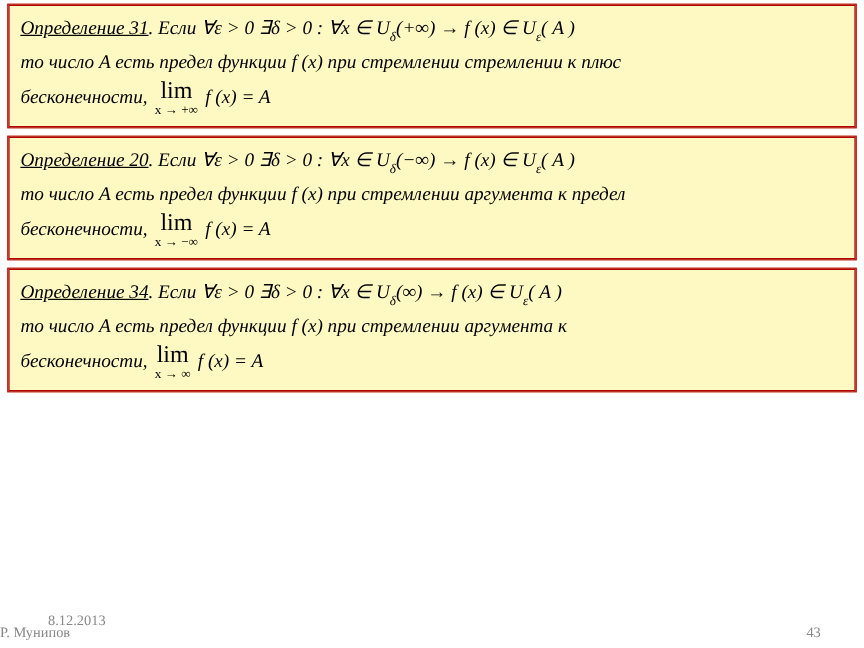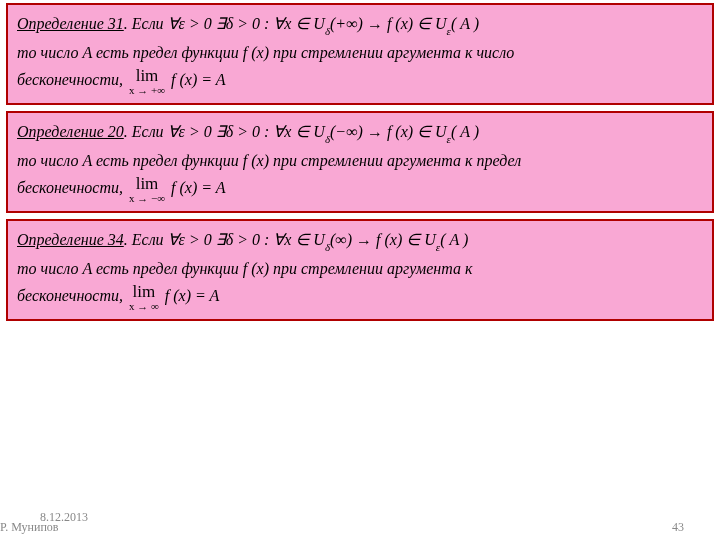--- a/index.html
+++ b/index.html
@@ -12,21 +12,21 @@
     color: #000;
     overflow: hidden;
   }
   .page {
     position: relative;
     width: 720px;
     height: 540px;
   }
   .defbox {
     margin: 3px 6px 6px 6px;
-    background: #f9a8d4;
+    background: #fef9c3;
     border: 1px solid #b00000;
     box-shadow: 0 0 0 1px #b00000 inset;
     padding: 6px 10px 8px 10px;
     font-size: 16px;
     line-height: 1.7;
     font-style: italic;
   }
   .def-title {
     text-decoration: underline;
     font-style: italic;
@@ -43,21 +43,21 @@
   .lim {
     display: inline-block;
     vertical-align: middle;
     text-align: center;
     font-style: normal;
     line-height: 1;
     margin: 0 2px;
   }
   .lim .top {
     display: block;
-    font-size: 17px;
+    font-size: 20px;
   }
   .lim .bot {
     display: block;
     font-size: 11px;
     margin-top: 1px;
   }
   .footer {
     position: absolute;
     left: 0;
     right: 0;
@@ -77,21 +77,21 @@
 <div class="page">
 
   <div class="defbox">
     <div>
       <span class="def-title">Определение 31</span><span class="italic">. Если</span>
       <span class="formula">
         <span>∀ε &gt; 0  ∃δ &gt; 0 :   ∀x ∈ U</span><span class="sub">δ</span><span>(+∞)   →   f (x) ∈ U</span><span class="sub">ε</span><span>( A )</span>
       </span>
     </div>
     <div class="italic">
-      <span>то число  A   есть </span><span>предел функции</span><span class="formula">  f (x)  </span><span>при стремлении аргумента к число</span>
+      <span>то число  A   есть </span><span>предел функции</span><span class="formula">  f (x)  </span><span>при стремлении стремлении к плюс</span>
     </div>
     <div class="italic">
       <span>бесконечности</span><span>,  </span>
       <span class="lim">
         <span class="top">lim</span>
         <span class="bot">x → +∞</span>
       </span>
       <span class="formula"> f (x) = A</span>
     </div>
   </div>

